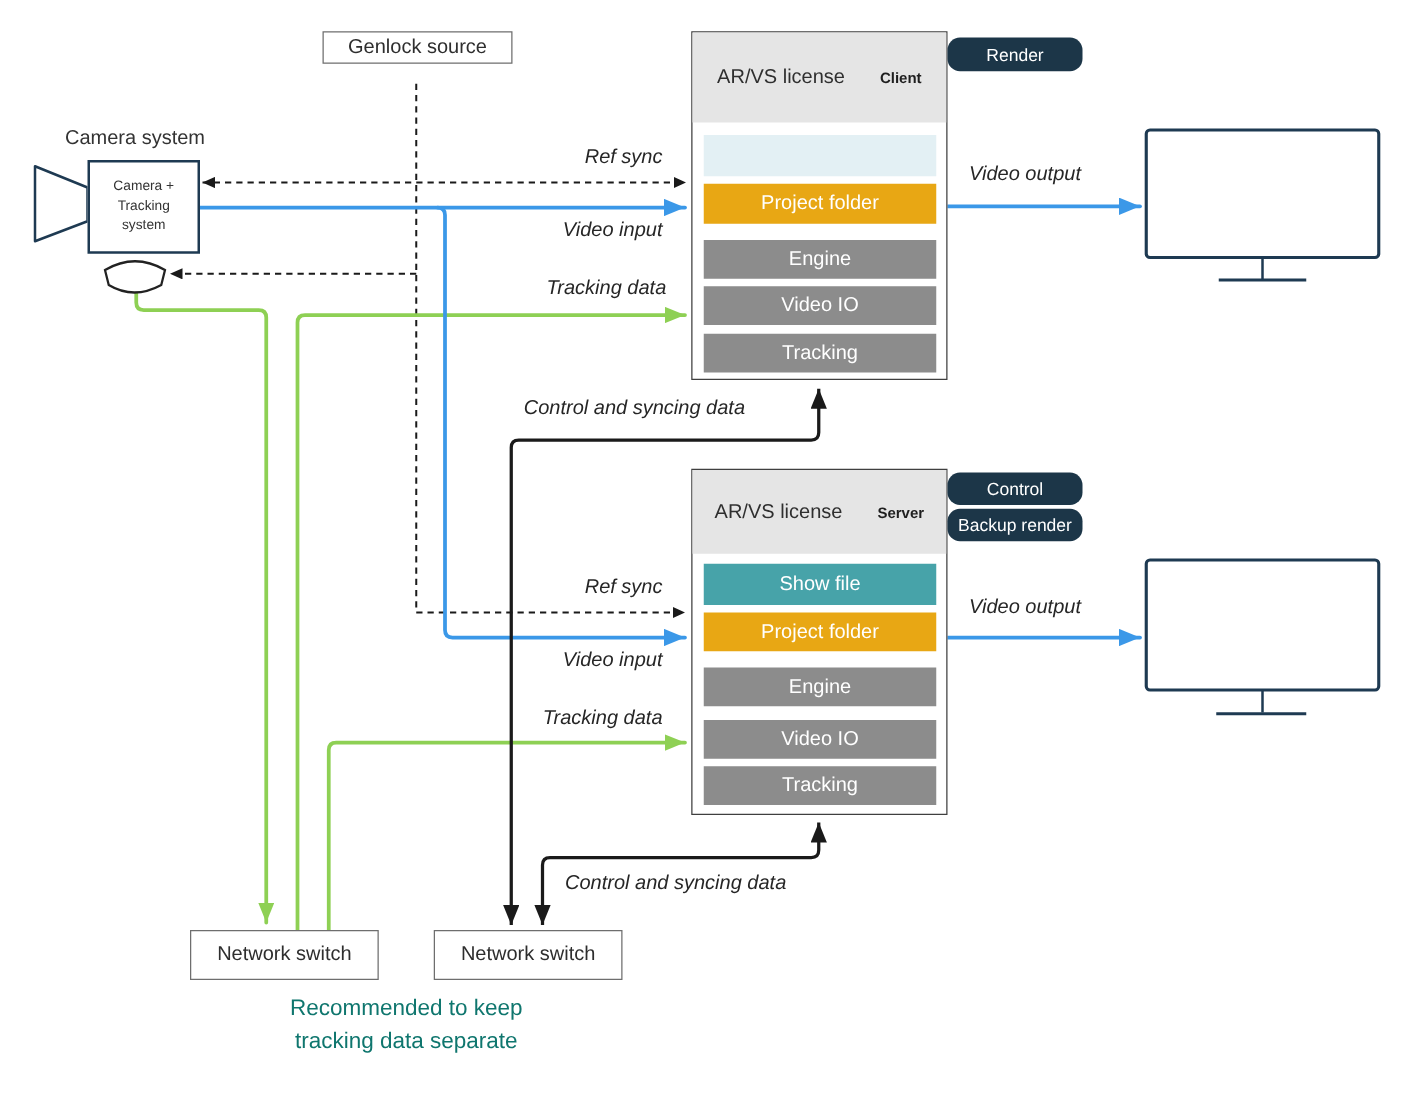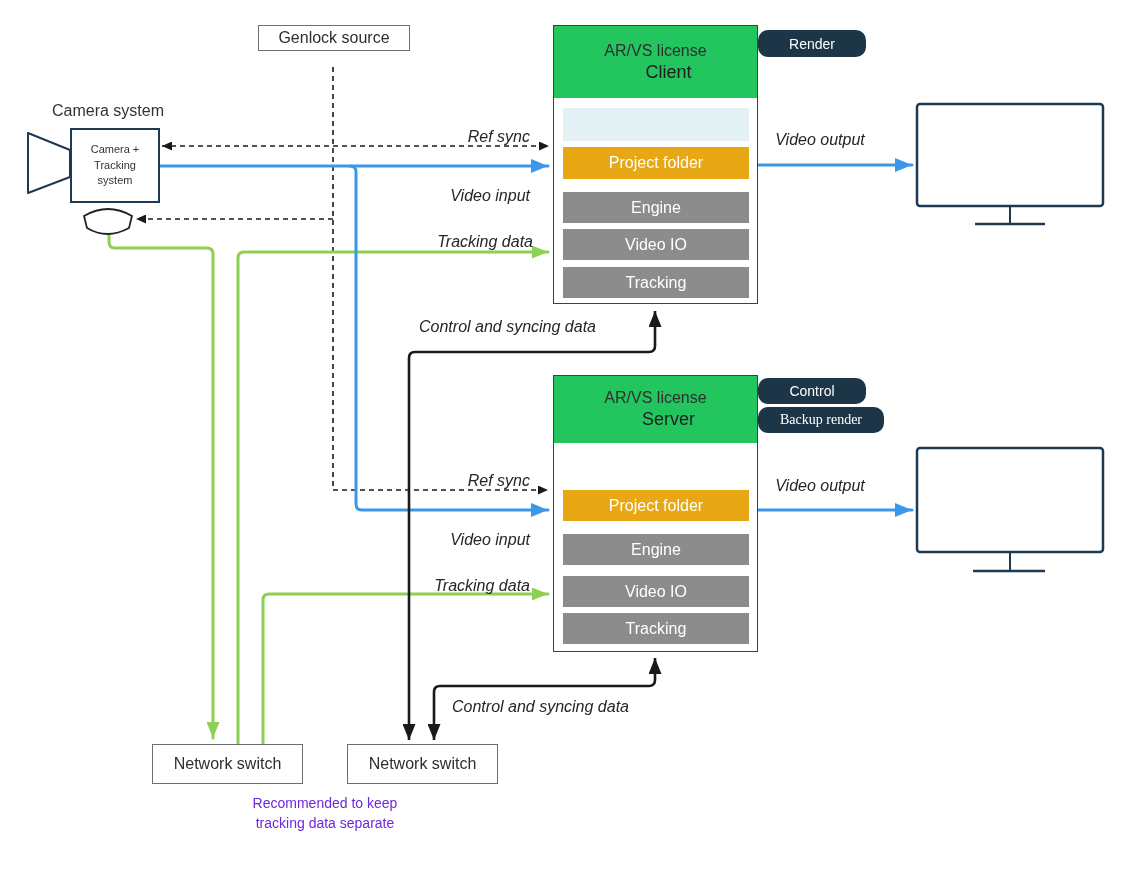--- a/index.html
+++ b/index.html
@@ -10,53 +10,53 @@
   #wires{position:absolute;left:0;top:0;width:1126px;height:887px;}
   .outlined-box{
     position:absolute;background:#fff;border:1.5px solid #6e6e6e;
     display:flex;align-items:center;justify-content:center;
     font-size:16px;color:#2e2e2e;box-sizing:border-box;
   }
   .license-box{
     position:absolute;background:#fff;border:1.5px solid #3f3f3f;box-sizing:border-box;
   }
   .license-header{
-    position:absolute;left:0;top:0;width:100%;background:#22c55e;
-    display:flex;flex-direction:column;align-items:center;justify-content:center;
+    position:absolute;left:0;top:0;width:100%;background:#e5e5e5;
+    display:flex;flex-direction:row;align-items:center;justify-content:center;
     gap:2px;
   }
   .license-title{font-size:16px;color:#2f2f2f;}
-  .license-subtitle{font-size:18px;font-weight:normal;color:#1f1f1f;margin-left:26px;}
+  .license-subtitle{font-size:12px;font-weight:bold;color:#1f1f1f;margin-left:26px;}
   .row{
     position:absolute;left:9px;width:186px;box-sizing:border-box;
     display:flex;align-items:center;justify-content:center;
     font-size:16px;color:#ffffff;
   }
   .row-empty{background:#e3f0f4;}
   .row-orange{background:#e8a714;}
   .row-teal{background:#47a3a9;}
   .row-gray{background:#8c8c8c;}
   .badge{
     position:absolute;background:#1c3648;color:#ffffff;font-size:14px;
     display:flex;align-items:center;justify-content:center;box-sizing:border-box;border-radius:10px;
   }
   .flow-label{
     position:absolute;font-style:italic;font-size:16px;color:#262626;white-space:nowrap;
   }
-  .flow-label.right{text-align:right;margin-top:11px;}
+  .flow-label.right{text-align:right;}
   .camera-body{
     position:absolute;left:70px;top:128px;width:90px;height:75px;background:#fff;
     border:2px solid #1e3a52;box-sizing:border-box;
     display:flex;flex-direction:column;align-items:center;justify-content:center;
     font-size:11px;line-height:1.45;color:#333;text-align:center;
   }
   .plain-label{position:absolute;font-size:16px;color:#333;white-space:nowrap;}
   .caption{
     position:absolute;left:215px;top:793px;width:220px;text-align:center;
-    font-size:14px;line-height:1.45;color:#6d28d9;
+    font-size:18px;line-height:1.45;color:#0f766e;
   }
 </style>
 </head>
 <body>
 
 <div id="stage">
 
   <svg id="wires" viewBox="0 0 1126 887" xmlns="http://www.w3.org/2000/svg">
     <defs>
       <marker id="arrDash" markerUnits="userSpaceOnUse" markerWidth="10" markerHeight="9" refX="10" refY="4.5" orient="auto-start-reverse">
@@ -133,27 +133,28 @@
     <div class="row row-gray" style="top:203px;height:31px;">Video IO</div>
     <div class="row row-gray" style="top:241px;height:31px;">Tracking</div>
   </div>
   <div class="badge" style="left:758px;top:30px;width:108px;height:27px;">Render</div>
 
   <div class="license-box" style="left:553px;top:375px;width:205px;height:277px;">
     <div class="license-header" style="height:67px;">
       <div class="license-title">AR/VS license</div>
       <div class="license-subtitle">Server</div>
     </div>
+    <div class="row row-teal" style="top:75px;height:33px;">Show file</div>
     <div class="row row-orange" style="top:114px;height:31px;">Project folder</div>
     <div class="row row-gray" style="top:158px;height:31px;">Engine</div>
     <div class="row row-gray" style="top:200px;height:31px;">Video IO</div>
     <div class="row row-gray" style="top:237px;height:31px;">Tracking</div>
   </div>
   <div class="badge" style="left:758px;top:378px;width:108px;height:26px;">Control</div>
-  <div class="badge" style="left:758px;top:407px;width:126px;height:26px;font-family:Liberation Serif, serif;">Backup render</div>
+  <div class="badge" style="left:758px;top:407px;width:108px;height:26px;">Backup render</div>
 
   <div class="outlined-box" style="left:152px;top:744px;width:151px;height:40px;">Network switch</div>
   <div class="outlined-box" style="left:347px;top:744px;width:151px;height:40px;">Network switch</div>
 
   <div class="caption">
     <div>Recommended to keep</div>
     <div>tracking data separate</div>
   </div>
 
   <div class="flow-label right" style="left:420px;top:117px;width:110px;">Ref sync</div>

